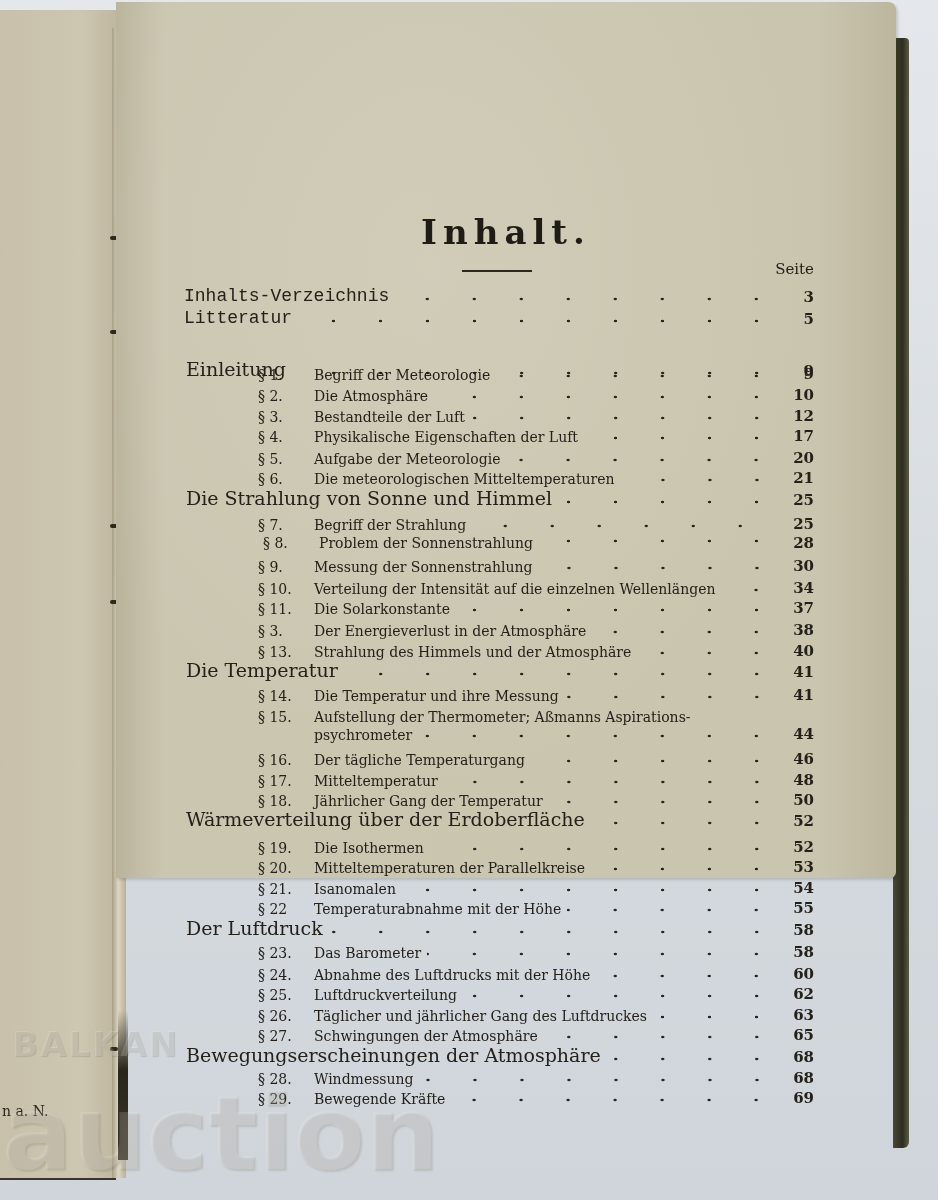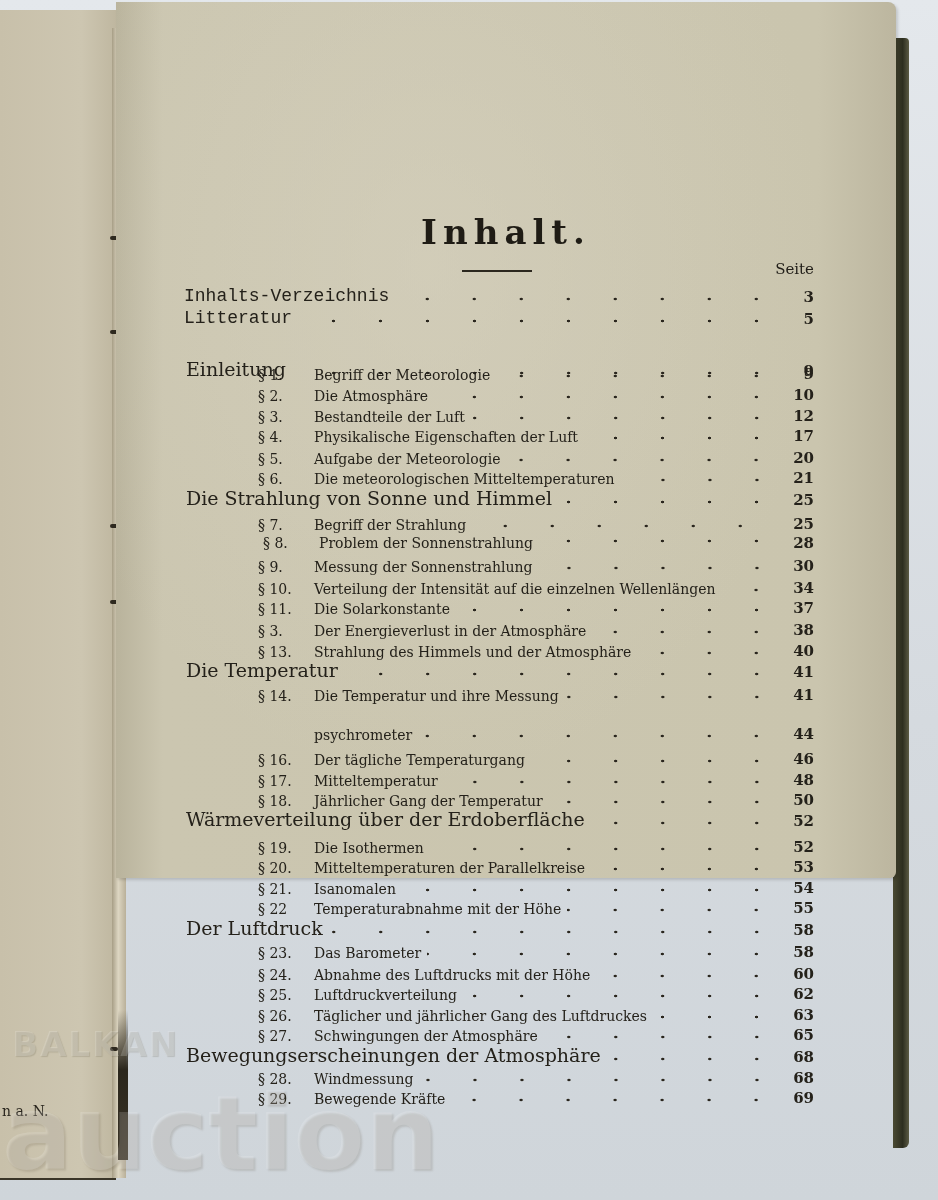--- a/index.html
+++ b/index.html
@@ -197,20 +197,25 @@
       <div class="row chapter" style="top: 657px; right: 82px; left: 0px;">
         <span class="label"><span>Die Temperatur</span></span>
         <span class="dots"></span>
         <span class="page">41</span>
       </div>
       <div class="row section" style="top: 680px; right: 82px; left: 0px;">
         <span class="label"><span class="num">§ 14.</span><span>Die Temperatur und ihre Messung</span></span>
         <span class="dots"></span>
         <span class="page">41</span>
       </div>
+      <div class="row section" style="top: 701px; right: 82px; left: 0px;">
+        <span class="label"><span class="num">§ 15.</span><span>Aufstellung der Thermometer; Aßmanns Aspirations-</span></span>
+        <span class="dots" style="visibility: hidden;"></span>
+        <span class="page"></span>
+      </div>
       <div class="row cont" style="top: 719px; right: 82px; left: 0px;">
         <span class="label"><span>psychrometer</span></span>
         <span class="dots"></span>
         <span class="page">44</span>
       </div>
       <div class="row section" style="top: 744px; right: 82px; left: 0px;">
         <span class="label"><span class="num">§ 16.</span><span>Der tägliche Temperaturgang</span></span>
         <span class="dots"></span>
         <span class="page">46</span>
       </div>

